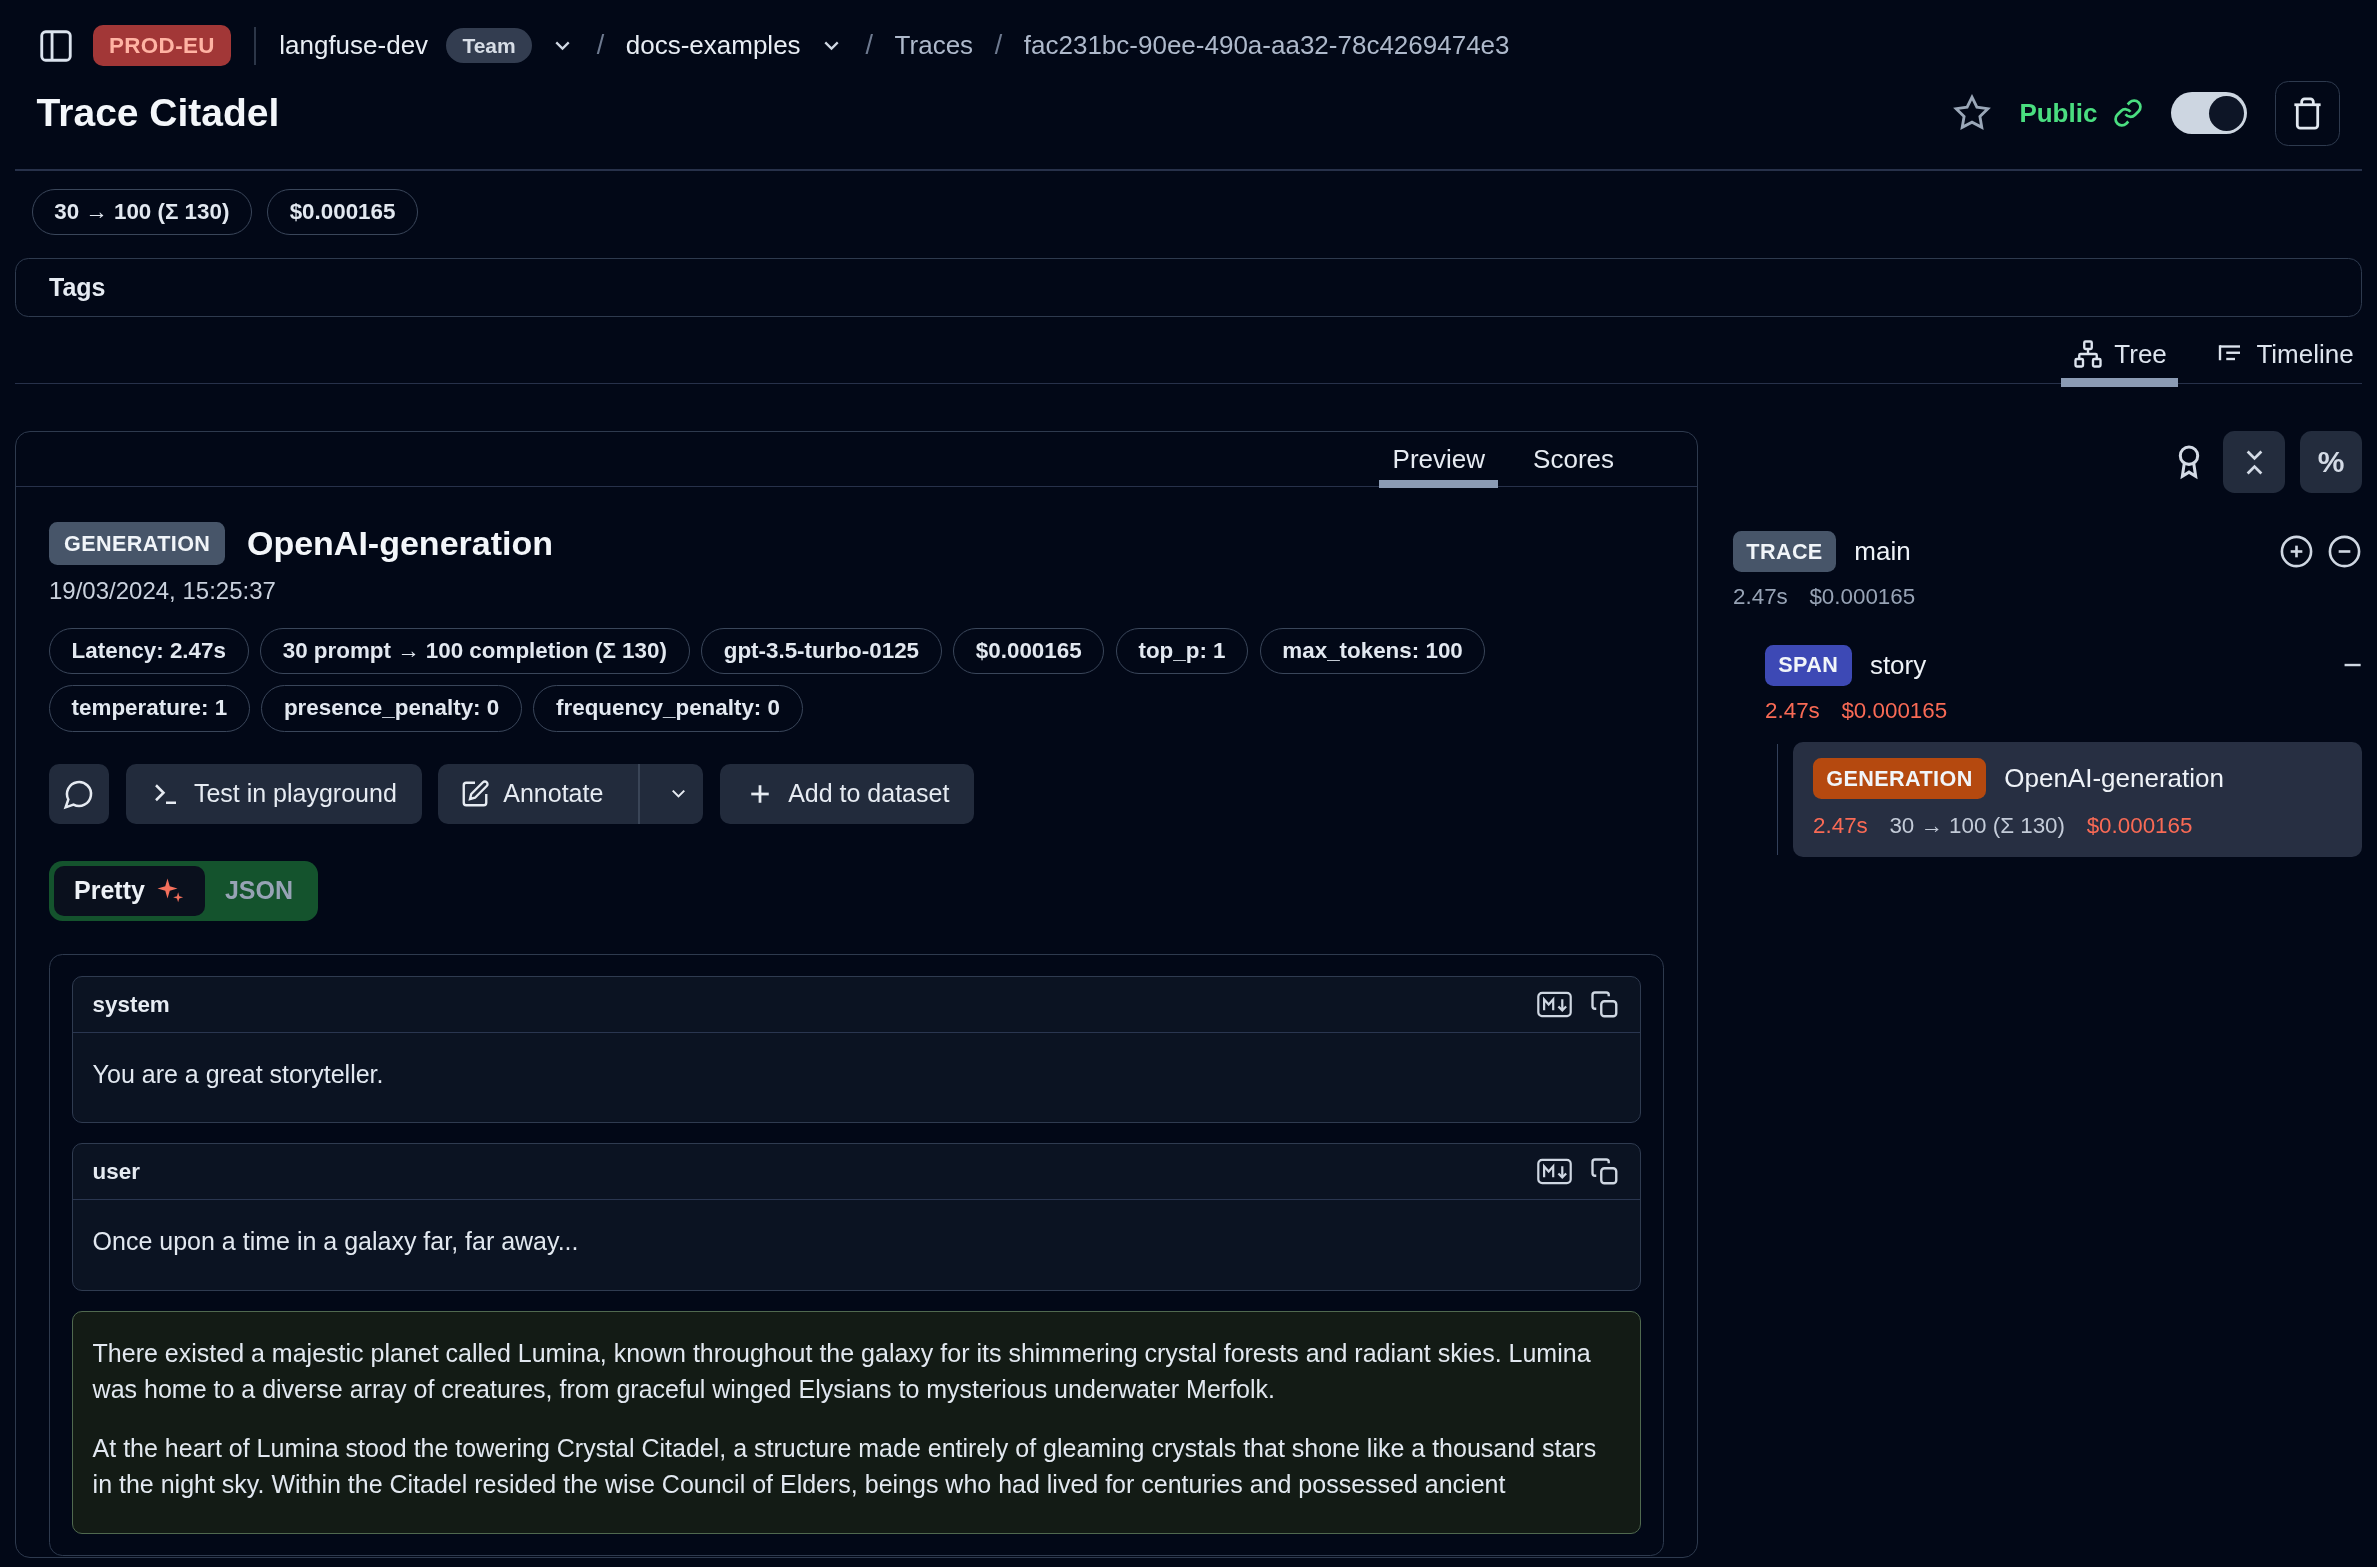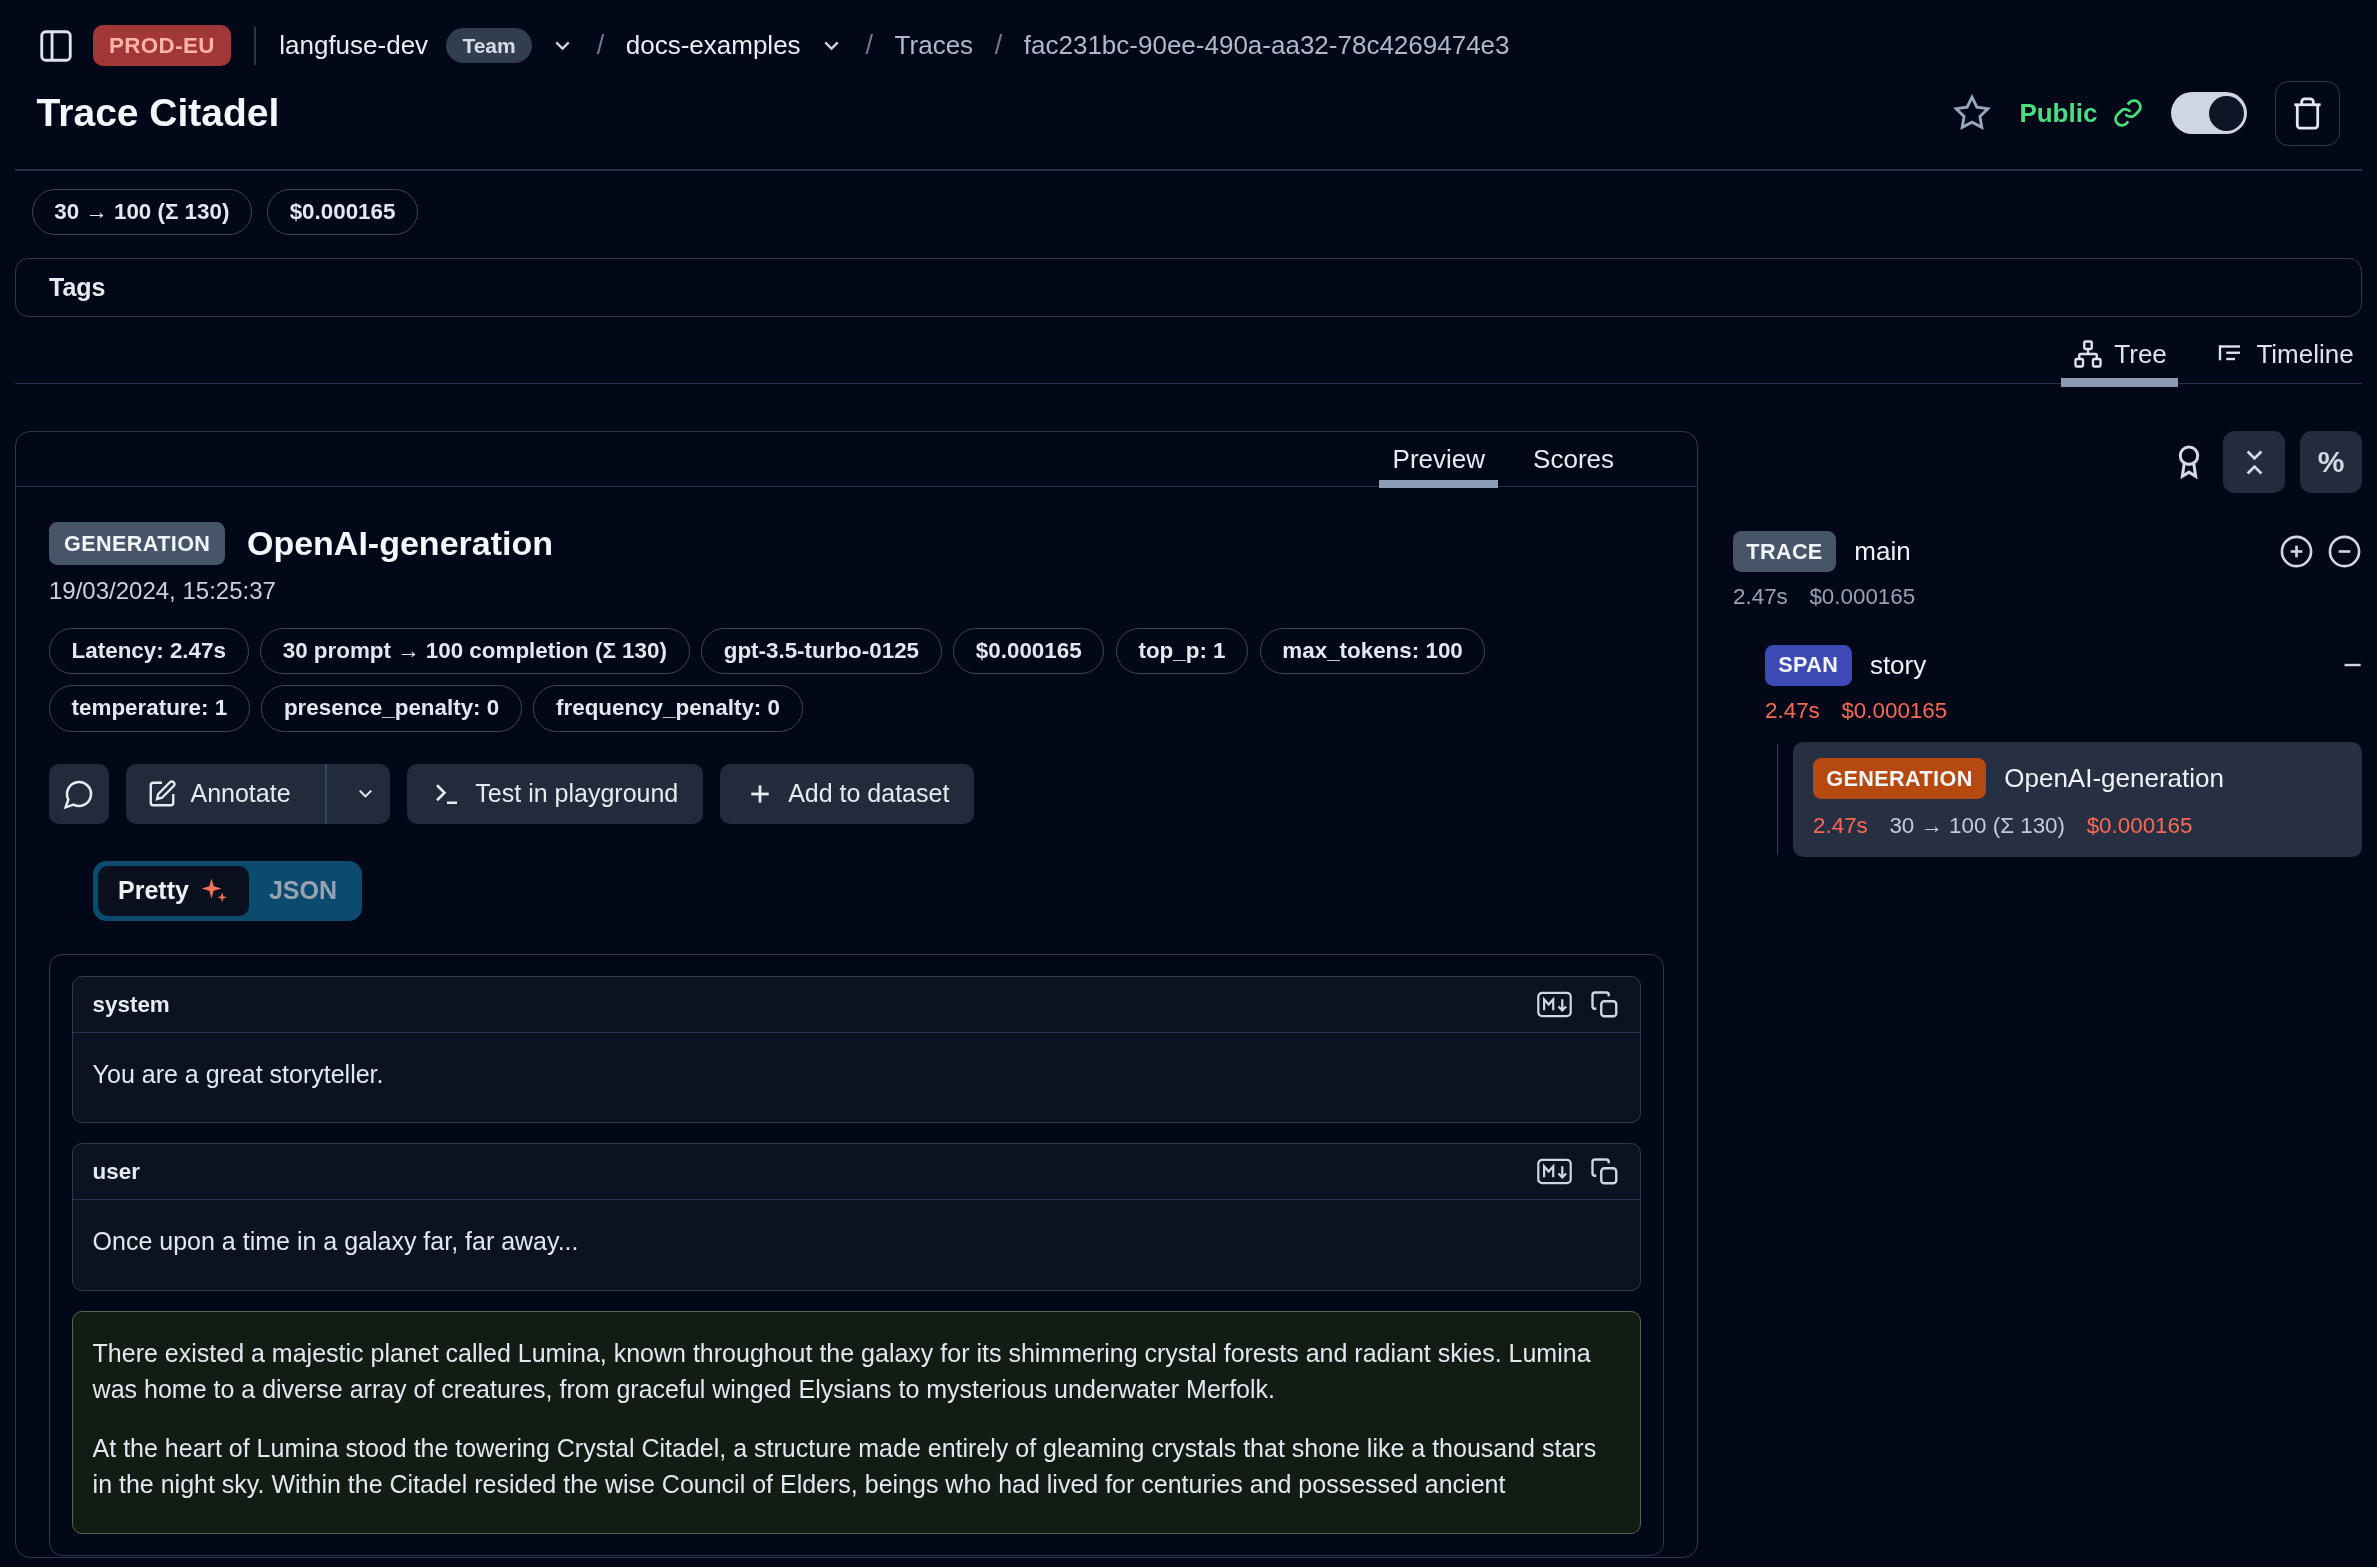--- a/index.html
+++ b/index.html
@@ -67,21 +67,21 @@
   .obs-badges { display:flex; flex-wrap:wrap; gap:11.6px; margin-top:23px; max-width:1613px; }
 
   .actions { display:flex; gap:16.6px; margin-top:32px; align-items:stretch; }
   .btn { background:#222b3c; border:none; border-radius:10px; color:#e6ebf2; font-size:25px; font-weight:500; font-family:inherit; display:flex; align-items:center; gap:13.3px; padding:0 25px; height:60px; cursor:pointer; }
   .icon-btn { width:60px; padding:0; justify-content:center; }
   .split { padding:0; overflow:hidden; }
   .split .seg-main { display:flex; align-items:center; gap:13.3px; padding:0 21.6px; height:100%; }
   .split .seg-div { width:1.7px; background:#3a4557; height:100%; }
   .split .seg-caret { display:flex; align-items:center; justify-content:center; width:50px; height:100%; }
 
-  .format-toggle { display:inline-flex; align-items:center; background:#0c4a6e; border-radius:13.3px; padding:5px; margin-top:37px;margin-left:44px; }
+  .format-toggle { display:inline-flex; align-items:center; background:#14532d; border-radius:13.3px; padding:5px; margin-top:37px; }
   .fseg { display:flex; align-items:center; gap:10px; font-size:25px; font-weight:bold; padding:10px 20px; border-radius:10px; cursor:pointer; }
   .fseg.active { background:#0a101d; color:#eef2f7; }
   .fseg.inactive { color:#97a3b5; }
 
   .messages { margin-top:33px; border:1.7px solid #2e3a4e; border-radius:13.3px; padding:21.6px; display:flex; flex-direction:column; gap:20px; }
   .msg { border:1.7px solid #2f3b50; border-radius:10px; background:#0b1322; overflow:hidden; }
   .msg-head { display:flex; align-items:center; justify-content:space-between; padding:12.5px 20px; border-bottom:1.7px solid #2a3650; }
   .msg-role { font-size:22.4px; font-weight:bold; color:#e6ebf2; }
   .msg-tools { display:flex; align-items:center; gap:18.3px; color:#cfd7e2; }
   .msg-tools .tool { cursor:pointer; display:flex; }
@@ -240,41 +240,41 @@
           <span class="pill">presence_penalty: 0</span>
           <span class="pill">frequency_penalty: 0</span>
         </div>
 
         <div class="actions">
           <button class="btn icon-btn">
             <svg width="32" height="32" viewBox="0 0 24 24" fill="none" stroke="currentColor" stroke-width="1.9">
                 <path d="M7.9 20A9 9 0 1 0 4 16.1L2 22Z"></path>
               </svg>
           </button>
+          <button class="btn">
+            <svg width="30" height="30" viewBox="0 0 24 24" fill="none" stroke="currentColor" stroke-width="2">
+                <polyline points="4 17 10 11 4 5"></polyline>
+                <line x1="12" x2="20" y1="19" y2="19"></line>
+              </svg>
+            <span>Test in playground</span>
+          </button>
           <button class="btn split">
             <span class="seg-main">
               <svg width="30" height="30" viewBox="0 0 24 24" fill="none" stroke="currentColor" stroke-width="1.9">
                   <path d="M12 3H5a2 2 0 0 0-2 2v14a2 2 0 0 0 2 2h14a2 2 0 0 0 2-2v-7"></path>
                   <path d="M18.375 2.625a2.121 2.121 0 1 1 3 3L12 15l-4 1 1-4Z"></path>
                 </svg>
               <span>Annotate</span>
             </span>
             <span class="seg-div"></span>
             <span class="seg-caret">
               <svg width="23" height="23" viewBox="0 0 24 24" fill="none" stroke="currentColor" stroke-width="2.2">
                   <polyline points="6 9 12 15 18 9"></polyline>
                 </svg>
             </span>
-          </button>
-          <button class="btn">
-            <svg width="30" height="30" viewBox="0 0 24 24" fill="none" stroke="currentColor" stroke-width="2">
-                <polyline points="4 17 10 11 4 5"></polyline>
-                <line x1="12" x2="20" y1="19" y2="19"></line>
-              </svg>
-            <span>Test in playground</span>
           </button>
           <button class="btn">
             <svg width="30" height="30" viewBox="0 0 24 24" fill="none" stroke="currentColor" stroke-width="2.2">
                 <line x1="12" y1="5" x2="12" y2="19"></line>
                 <line x1="5" y1="12" x2="19" y2="12"></line>
               </svg>
             <span>Add to dataset</span>
           </button>
         </div>
 

